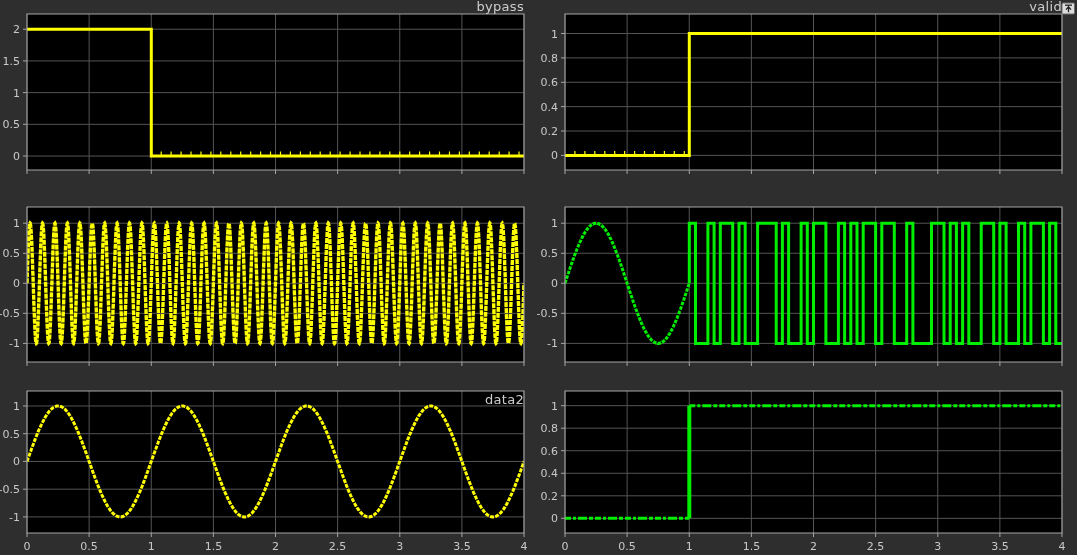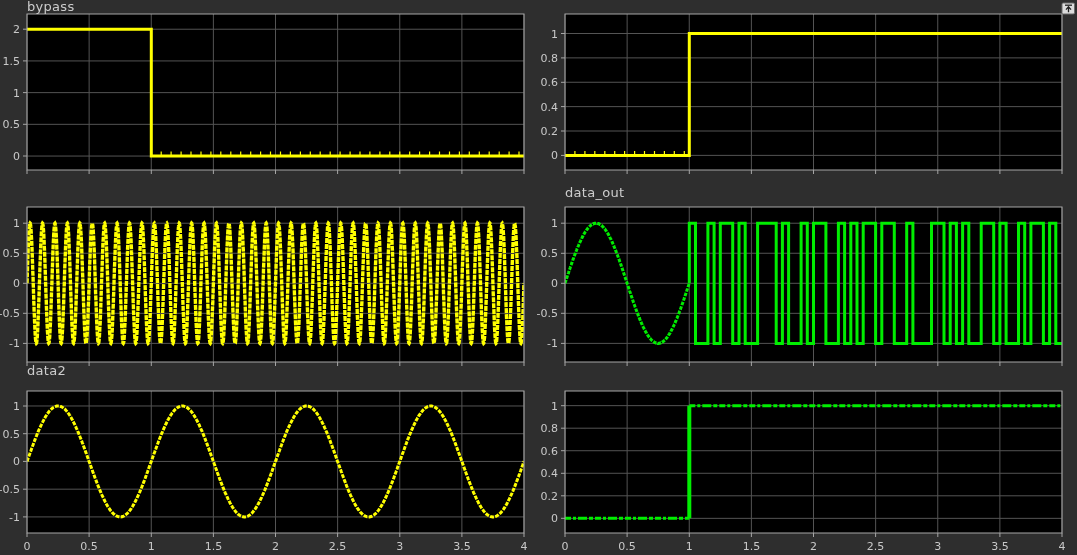--- a/index.html
+++ b/index.html
@@ -1,23 +1,23 @@
 <!DOCTYPE html>
 <html><head>
 <meta charset="utf-8">
 <style>
   html,body{margin:0;padding:0;background:#2e2e2e;}
   body{width:1077px;height:555px;overflow:hidden;font-family:"DejaVu Sans","Liberation Sans",sans-serif;}
   .figure{position:relative;width:1077px;height:555px;background:#2e2e2e;}
   #plots-svg{position:absolute;left:0;top:0;}
-  .plot-title{position:absolute;height:14px;line-height:14px;text-align:left;
+  .plot-title{position:absolute;height:14px;line-height:14px;text-align:right;
               font-size:13px;color:#cdcdcd;letter-spacing:0.3px;}
   .t-row1{top:0px;}
   .t-row2{top:186px;}
-  .t-row3{top:364px;}
+  .t-row3{top:393px;}
   .t-left{left:27px;width:497px;}
   .t-right{left:565px;width:497px;}
   .undock{position:absolute;top:0px;right:1px;width:15px;height:13px;cursor:pointer;}
 </style>
 </head>
 <body>
 
 <div class="figure">
 
   <svg id="plots-svg" width="1077" height="555">
@@ -304,21 +304,21 @@
         <line x1="937.8" y1="533" x2="937.8" y2="537" stroke="#a6a6a6" stroke-width="1"></line>
         <text x="937.8" y="550" text-anchor="middle" fill="#c9c9c9" font-size="11" font-family="&quot;DejaVu Sans&quot;,sans-serif">3</text>
         <line x1="999.9" y1="533" x2="999.9" y2="537" stroke="#a6a6a6" stroke-width="1"></line>
         <text x="999.9" y="550" text-anchor="middle" fill="#c9c9c9" font-size="11" font-family="&quot;DejaVu Sans&quot;,sans-serif">3.5</text>
         <line x1="1062.0" y1="533" x2="1062.0" y2="537" stroke="#a6a6a6" stroke-width="1"></line>
         <text x="1062.0" y="550" text-anchor="middle" fill="#c9c9c9" font-size="11" font-family="&quot;DejaVu Sans&quot;,sans-serif">4</text>
       </g>
     </svg>
 
   <div class="plot-title t-row1 t-left">bypass</div>
-  <div class="plot-title t-row2 t-right">data_out</div>
+  <div class="plot-title t-row1 t-right">valid</div>
   <div class="plot-title t-row3 t-left">data2</div>
 
   <div class="undock" title="">
     <svg width="15" height="13" viewBox="0 0 15 13">
       <rect x="1" y="1" width="12.5" height="11" rx="1.2" fill="#dcdcdc" stroke="#6a6a6a" stroke-width="1"></rect>
       <line x1="4" y1="3.2" x2="11" y2="3.2" stroke="#222" stroke-width="1.3"></line>
       <path d="M7.5 10.2 V5.4 M5 7.6 L7.5 4.8 L10 7.6" stroke="#222" stroke-width="1.3" fill="none"></path>
     </svg>
   </div>
 

